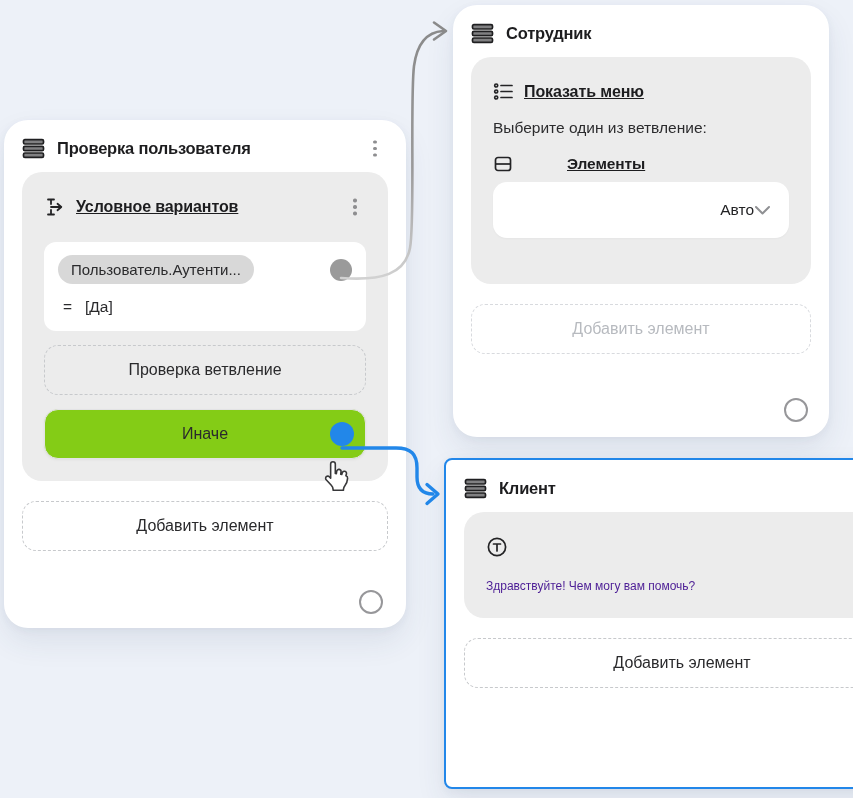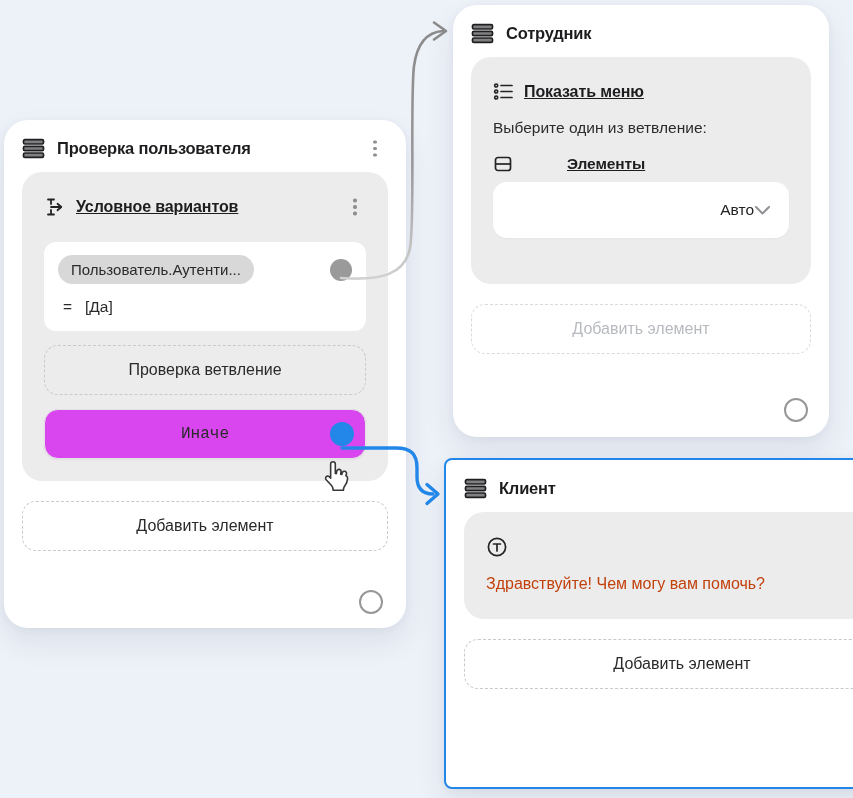--- a/index.html
+++ b/index.html
@@ -24,37 +24,37 @@
   .subcard{background:#fff;border-radius:12px;margin-top:24px;padding:13px 12px 15px 14px;}
   .pill-row{display:flex;align-items:center;justify-content:space-between;gap:8px;}
   .pill{background:#d8d8d8;border-radius:16px;padding:6px 13px;font-size:15px;color:#2a2a2c;
         white-space:nowrap;overflow:hidden;max-width:246px;}
   .port-dot{width:22px;height:22px;border-radius:50%;background:#9a9a9a;flex:none;margin-right:2px;}
   .cond{margin-top:14px;font-size:15.5px;color:#2a2a2c;padding-left:5px;display:flex;gap:13px;}
 
   .btn{display:flex;align-items:center;justify-content:center;height:50px;border-radius:14px;
        font-size:16px;color:#2a2a2c;font-family:inherit;background:transparent;width:100%;
        border:1.5px dashed #c7c9cc;margin-top:14px;cursor:pointer;box-sizing:border-box;padding:0;}
-  .btn.solid{background:#d946ef;border:1px solid #e3e3e5;box-shadow:0 1px 3px rgba(0,0,0,.05);
-             position:relative;font-family:Liberation Mono, monospace;}
+  .btn.solid{background:#84cc16;border:1px solid #e3e3e5;box-shadow:0 1px 3px rgba(0,0,0,.05);
+             position:relative;}
   .blue-dot{position:absolute;right:11px;top:50%;transform:translateY(-50%);width:24px;height:24px;
             border-radius:50%;background:#2287e9;}
   .node > .btn{margin:20px 18px 0;width:calc(100% - 36px);}
   .btn.muted{color:#b7babf;border-color:#d8dade;}
 
   .port-circle{position:absolute;width:20px;height:20px;border:2px solid #97979a;
                border-radius:50%;background:#fff;}
 
   .select{margin-top:8px;height:56px;background:#fff;border-radius:14px;display:flex;
           align-items:center;justify-content:flex-end;padding:0 18px 0 8px;
           font-size:15.5px;color:#232325;cursor:pointer;box-shadow:0 1px 2px rgba(0,0,0,.03);}
   .prompt{margin-top:17px;font-size:15.5px;color:#2b2b2d;}
   .sub-row{margin-top:17px;display:flex;align-items:center;gap:10px;}
   .sub-row .block-title{font-size:15.5px;margin-left:44px;}
-  .msg{margin-top:13px;font-size:16px;line-height:1.62;color:#c2410c;max-width:310px;}
+  .msg{margin-top:19px;font-size:12px;line-height:1.62;color:#4c1d95;max-width:310px;}
 
   
   .node-check{left:4px;top:120px;width:402px;height:508px;}
   .node-employee{left:453px;top:5px;width:376px;height:432px;}
   .node-client{left:444px;top:458px;width:476px;height:331px;border:2.5px solid #2287e9;
                border-radius:8px;}
   .panel-employee{padding-bottom:46px;}
 
   
   .connectors{position:absolute;left:0;top:0;z-index:40;pointer-events:none;}

